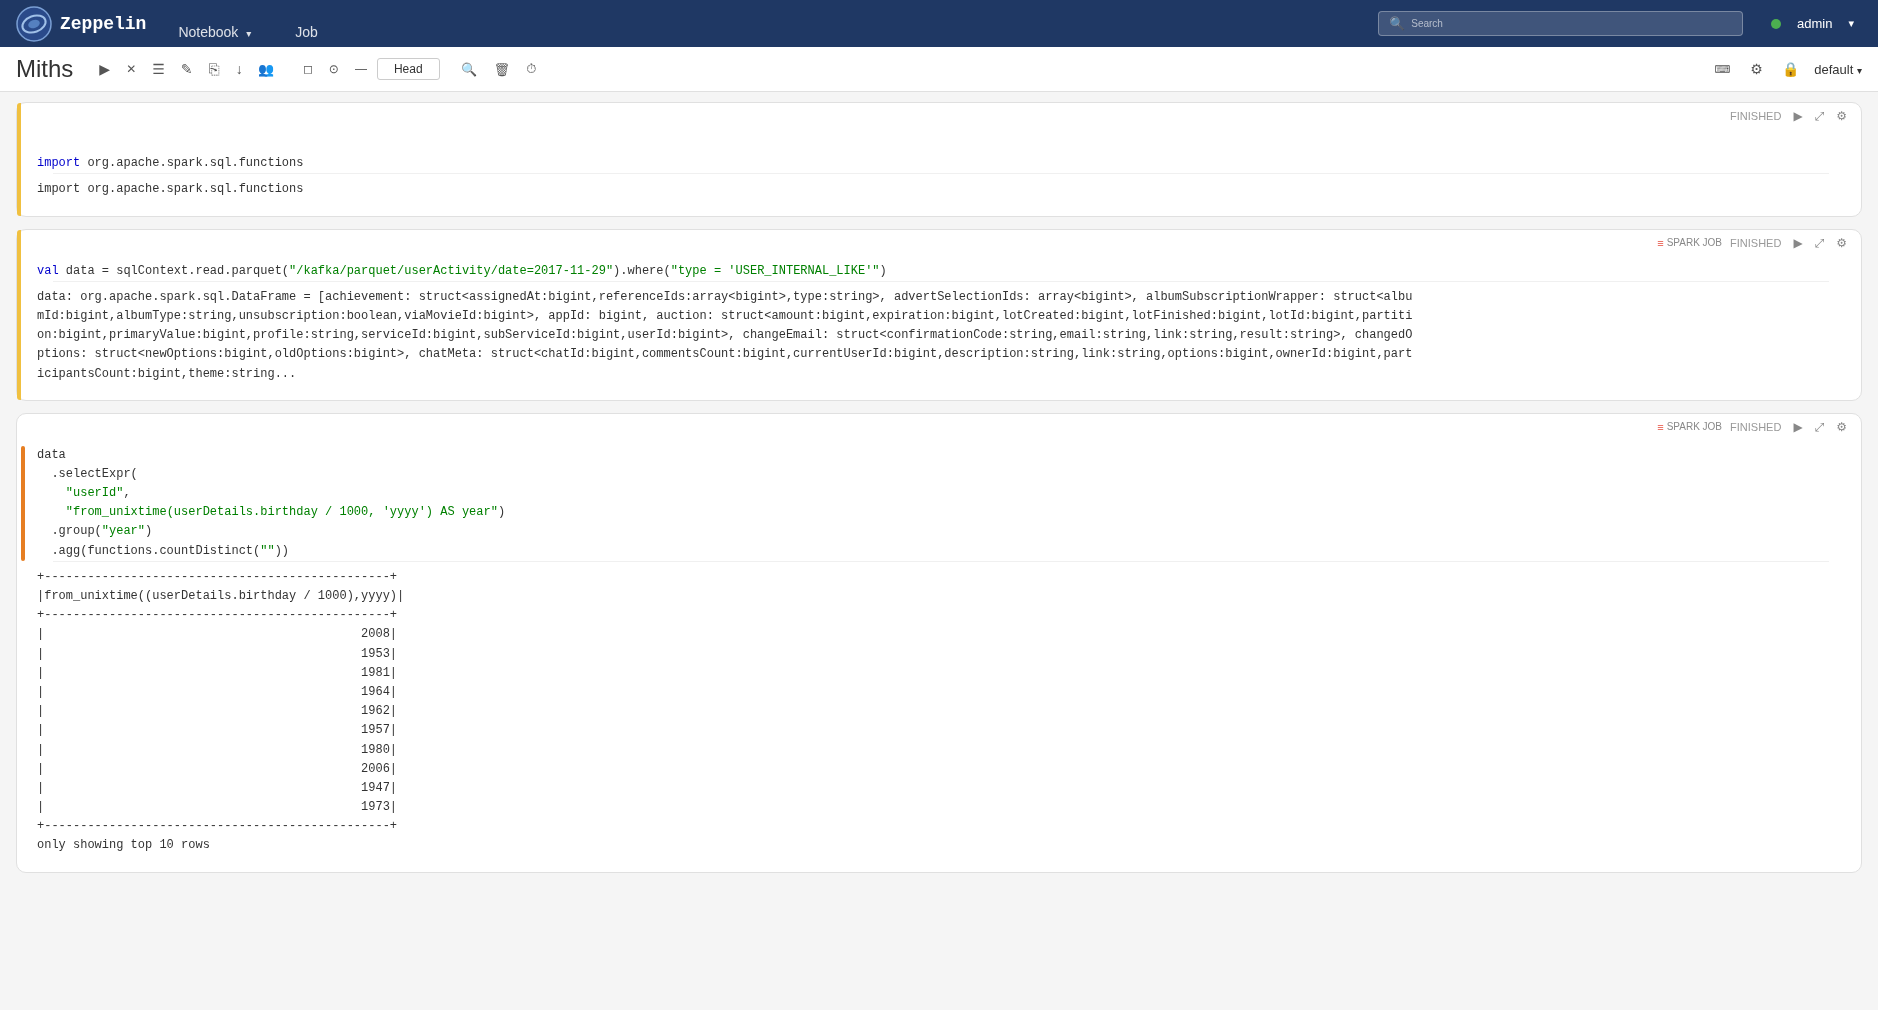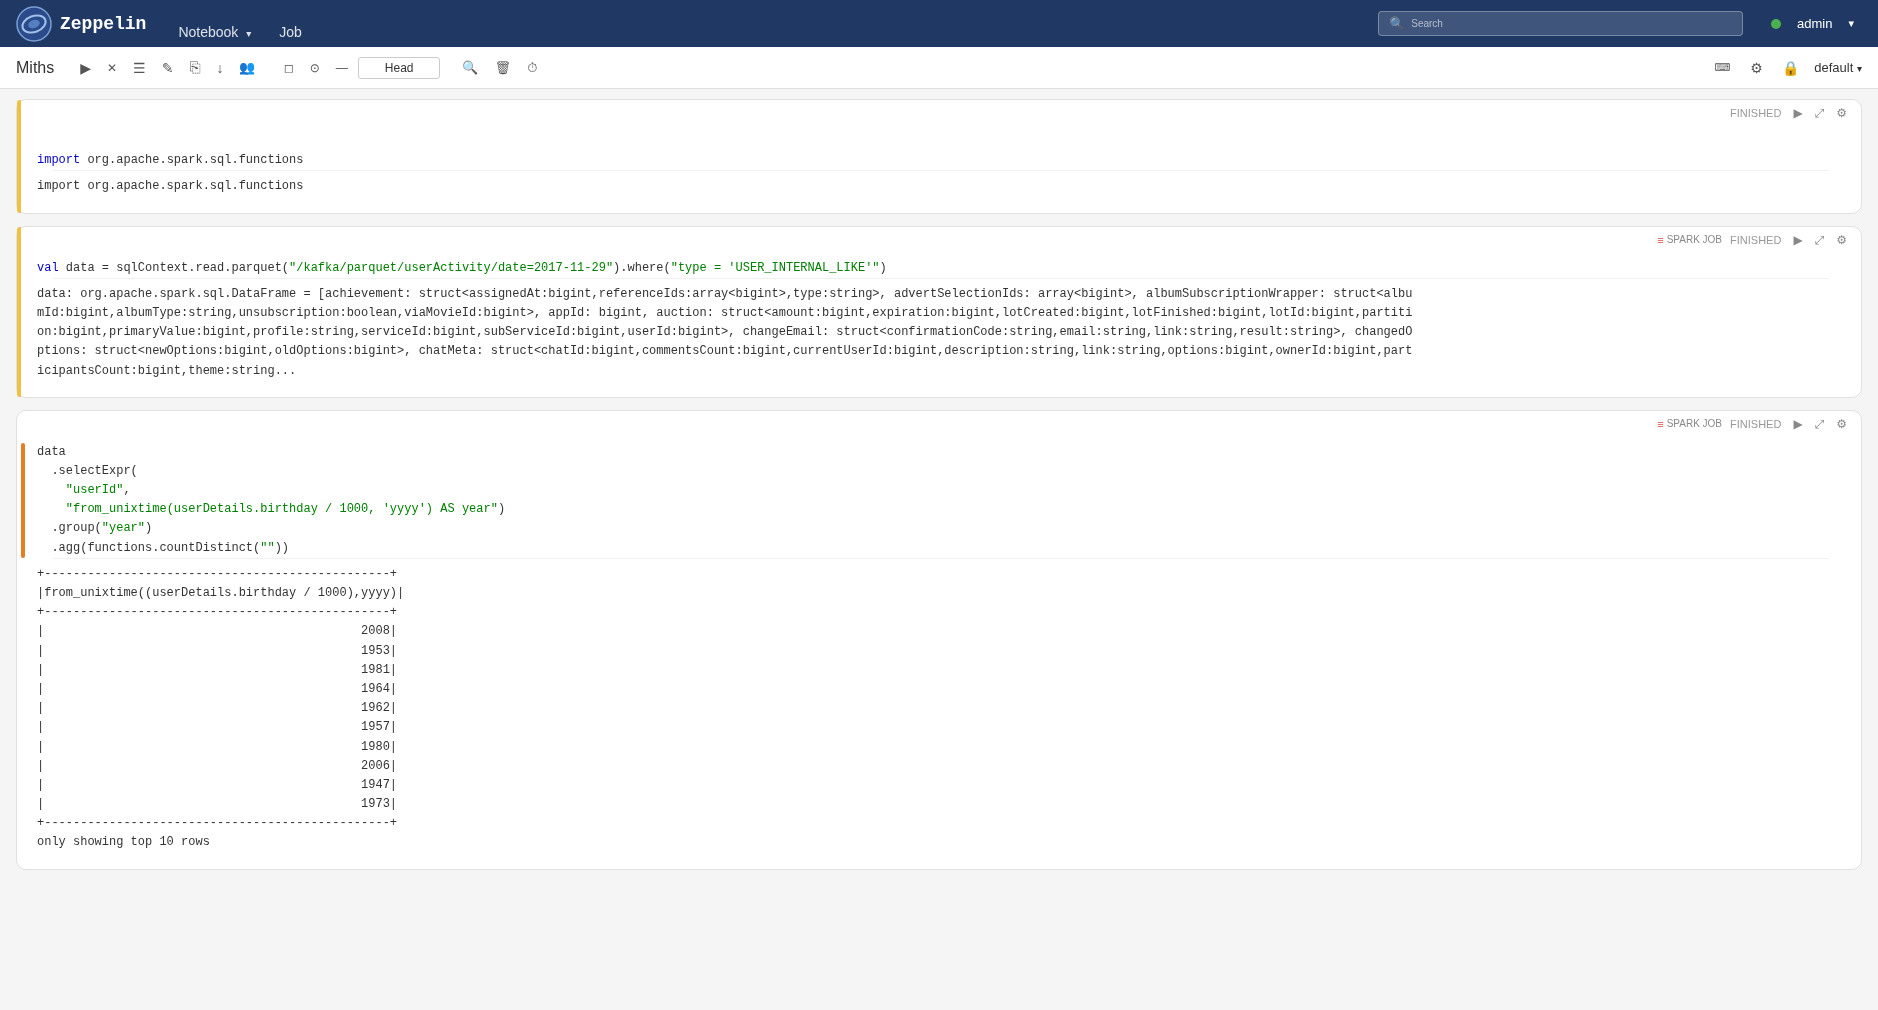--- a/index.html
+++ b/index.html
@@ -19,21 +19,21 @@
       align-items: center;
       gap: 8px;
       color: white;
       font-size: 18px;
       font-weight: bold;
       font-family: Liberation Mono, monospace;
     }
     .navbar-nav {
       display: flex;
       align-items: center;
-      gap: 4px;
+      gap: 20px;
       margin-top: 16px;
     }
     .navbar-nav-item {
       color: rgba(255,255,255,0.85);
       padding: 6px 12px;
       cursor: pointer;
       font-size: 14px;
       border-radius: 3px;
     }
     .navbar-nav-item .caret { margin-left: 4px; font-size: 10px; }
@@ -76,21 +76,21 @@
     
     .notebook-header {
       background: white;
       padding: 8px 16px;
       display: flex;
       align-items: center;
       gap: 10px;
       border-bottom: 1px solid #e0e0e0;
     }
     .notebook-title {
-      font-size: 16px;
+      font-size: 24px;
       font-weight: 300;
       color: #333;
       margin-right: 10px;
     }
     .notebook-toolbar {
       display: flex;
       align-items: center;
       gap: 4px;
     }
     .toolbar-btn {
@@ -102,21 +102,21 @@
       font-size: 14px;
       border-radius: 3px;
       display: flex;
       align-items: center;
       justify-content: center;
     }
     .toolbar-btn-text {
       background: none;
       border: 1px solid #ccc;
       cursor: pointer;
-      padding: 3px 26px;
+      padding: 3px 16px;
       color: #333;
       font-size: 12px;
       border-radius: 3px;
     }
     .notebook-header-right {
       margin-left: auto;
       display: flex;
       align-items: center;
       gap: 8px;
     }

